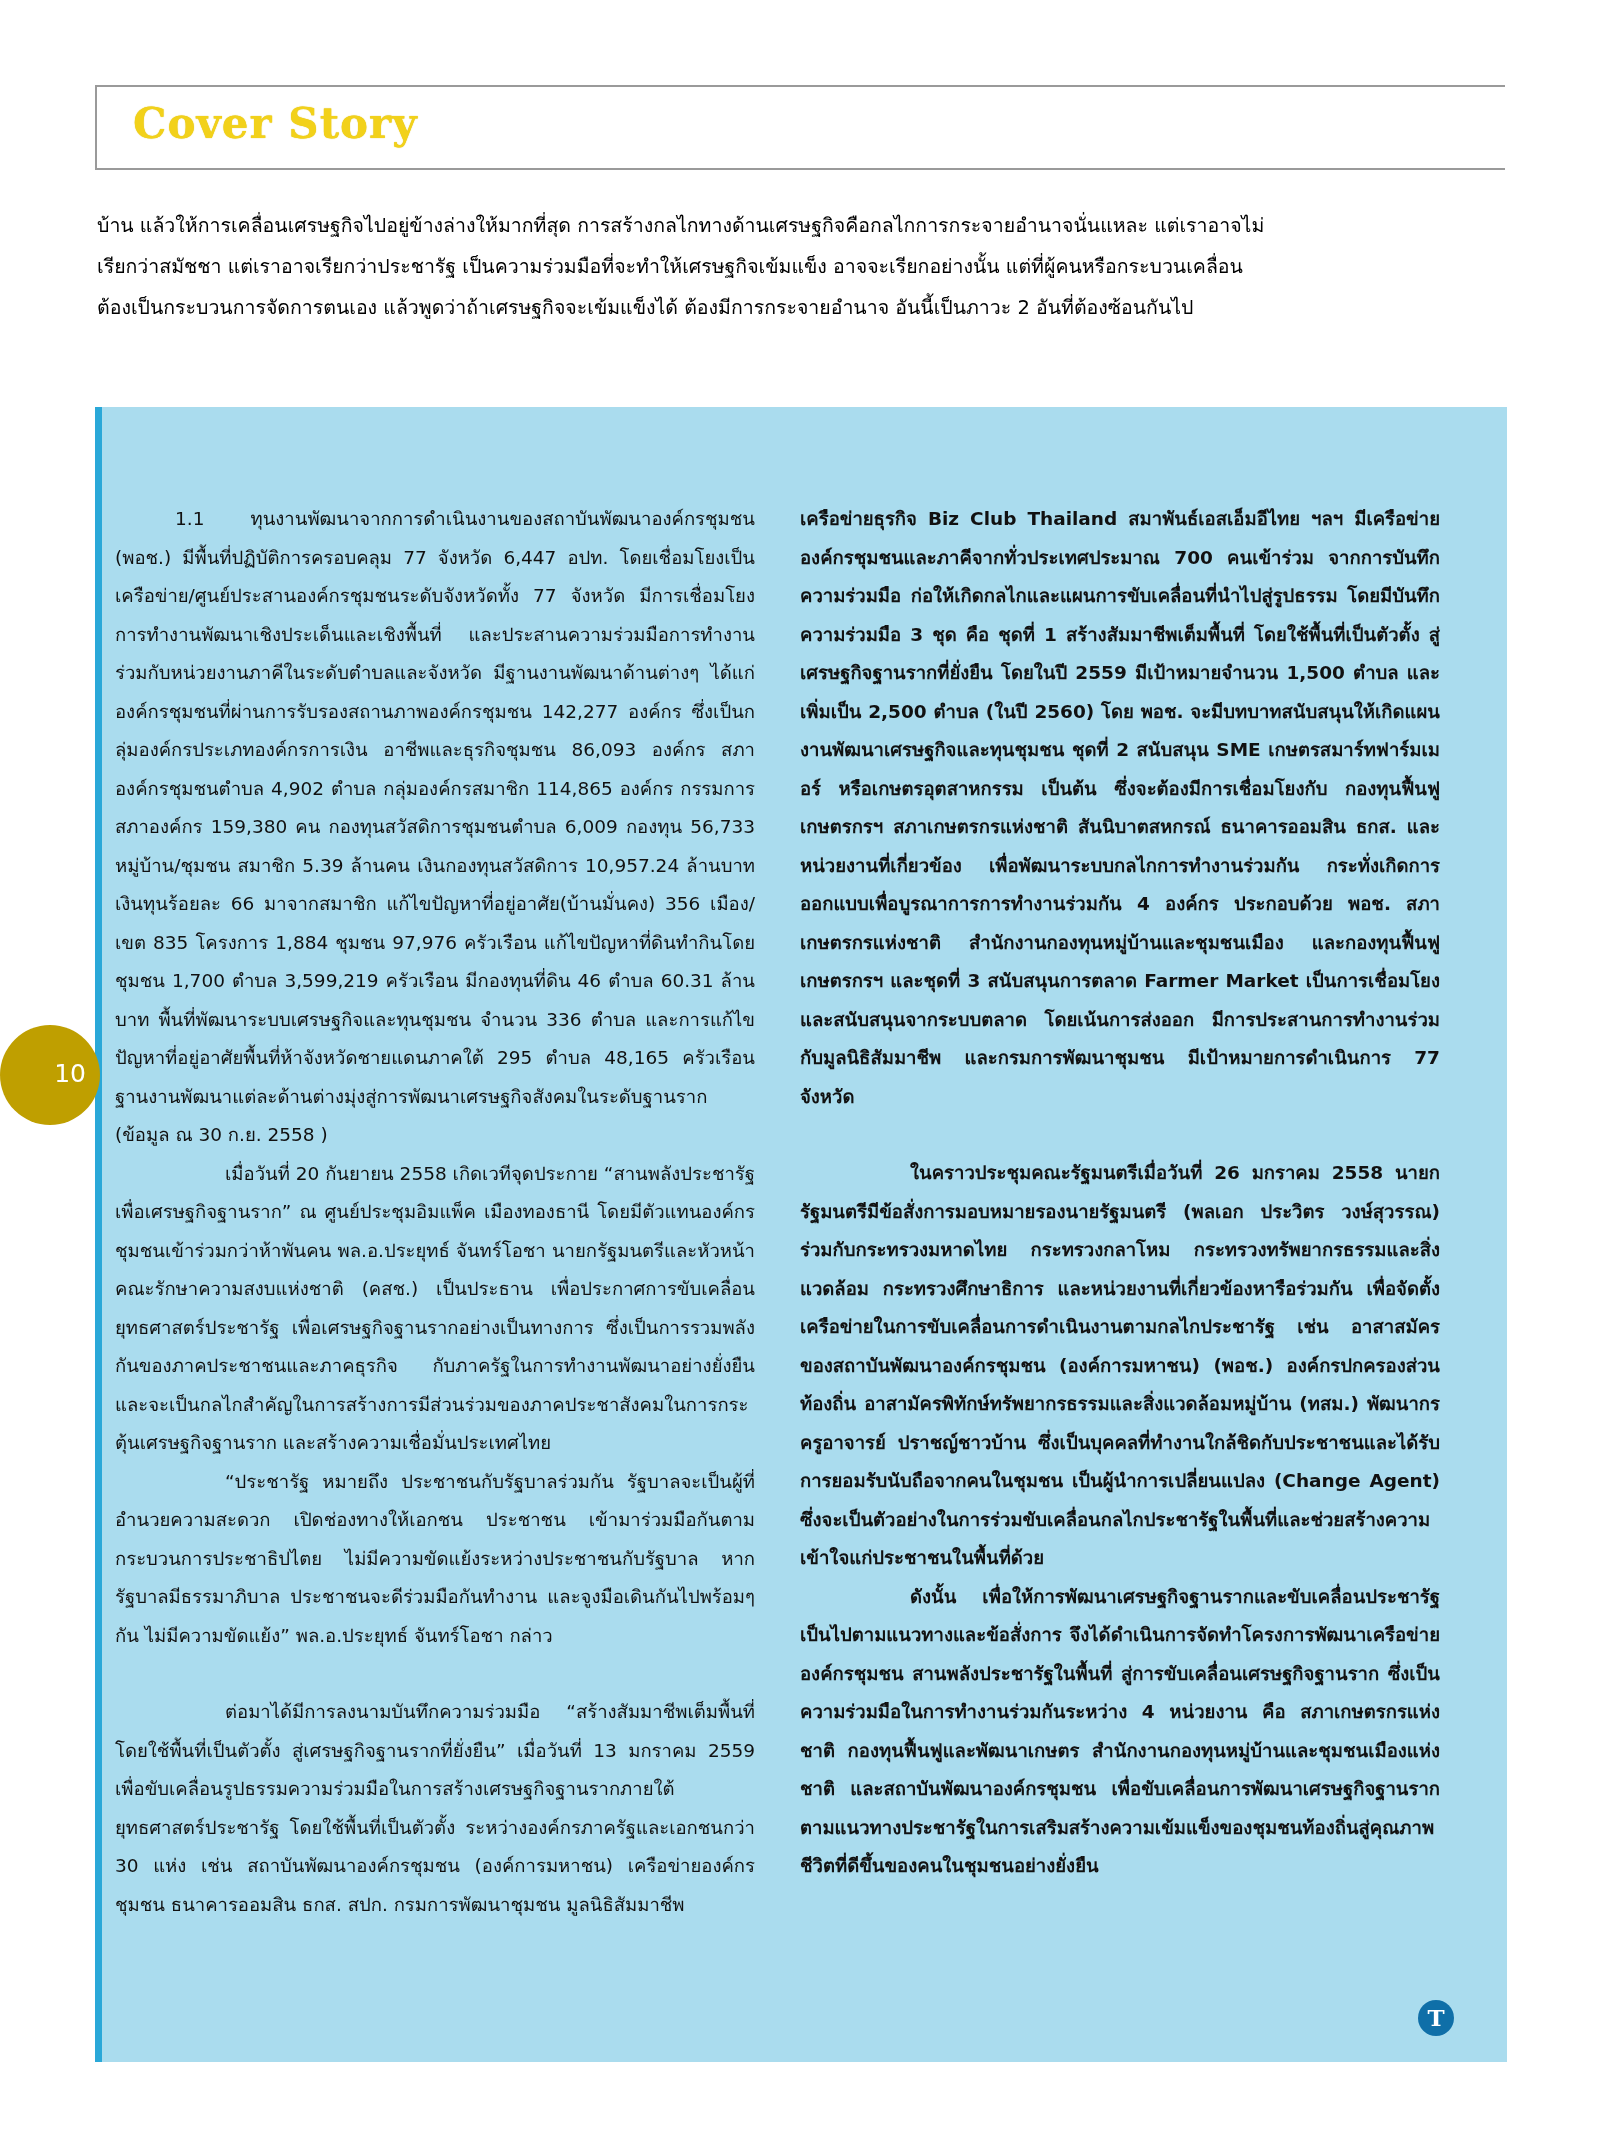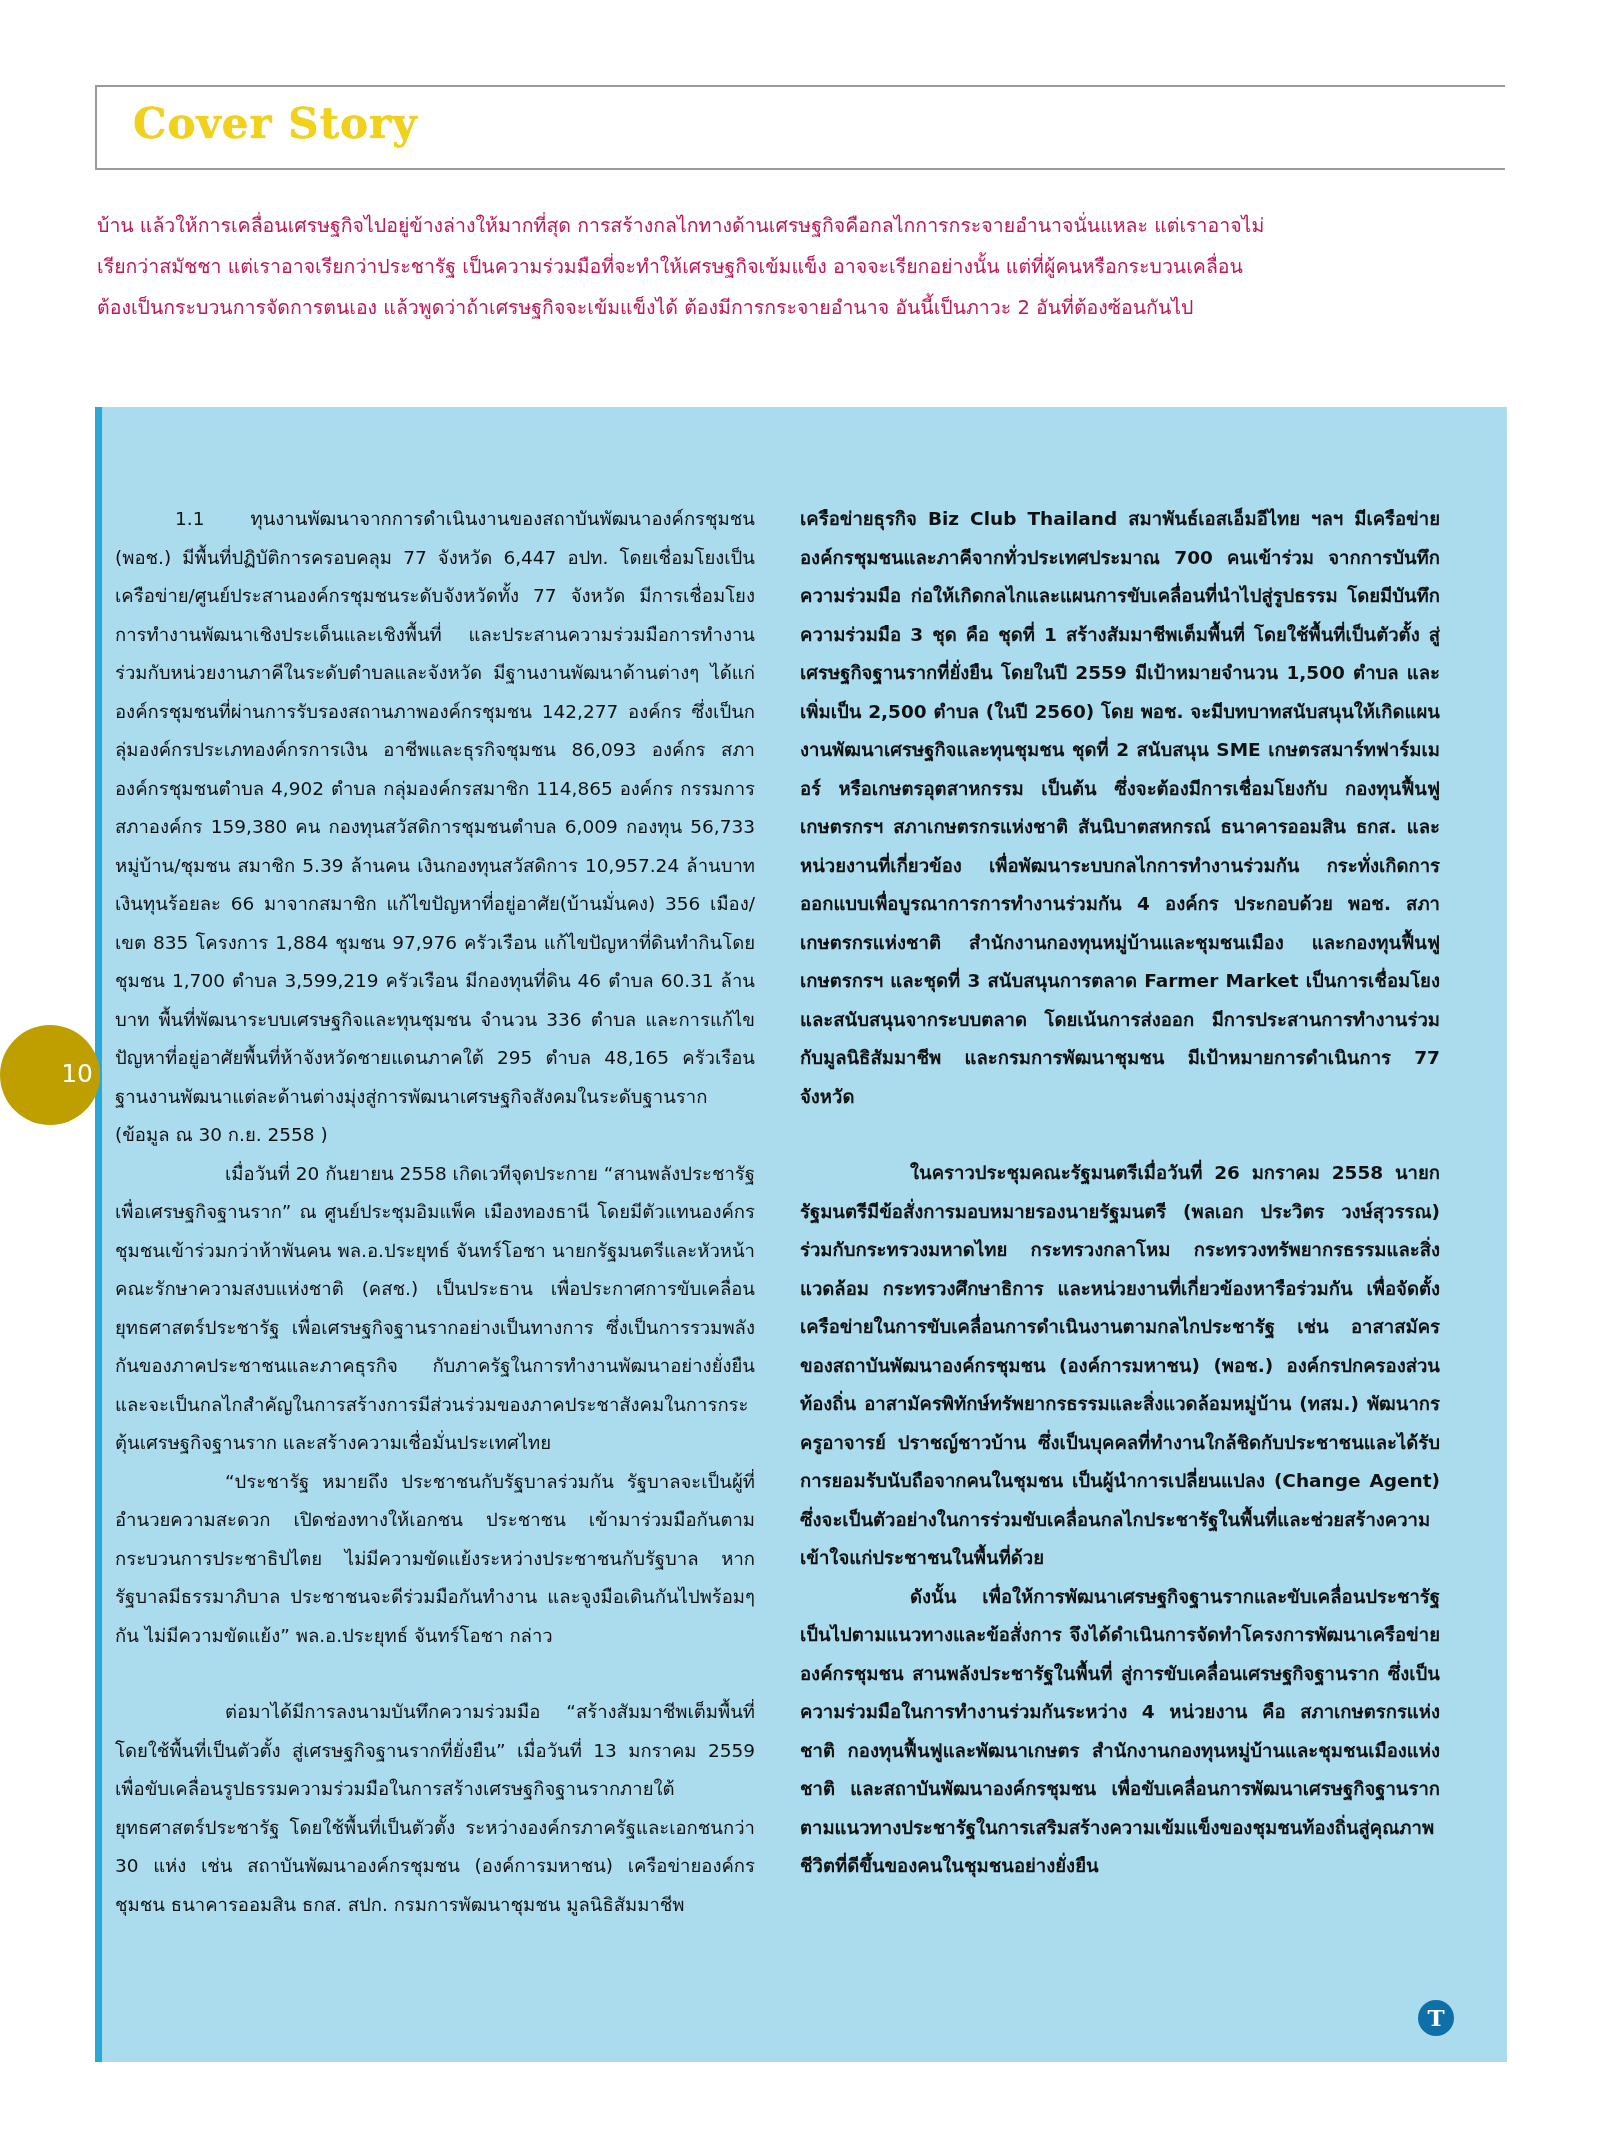--- a/index.html
+++ b/index.html
@@ -52,21 +52,21 @@
   }
 
   
   .intro {
     position: absolute;
     left: 97px;
     top: 205px;
     width: 1170px;
     font-size: 19.5px;
     line-height: 41px;
-    color: #be185d;
+    color: #000000;
     font-family: "DejaVu Sans", sans-serif;
   }
 
   
   .blue-block {
     position: absolute;
     left: 95px;
     top: 407px;
     width: 1412px;
     height: 1655px;
@@ -128,21 +128,21 @@
     left: 0;
     top: 1025px;
     width: 100px;
     height: 100px;
     border-radius: 50%;
     background: #c8a800;
     background: #bf9f00;
   }
   .page-badge .num {
     position: absolute;
-    right: 7px;
+    right: 14px;
     top: 34px;
     font-size: 25px;
     color: #ffffff;
     font-family: "DejaVu Sans", sans-serif;
   }
 
   
   .end-mark {
     position: absolute;
     left: 1418px;

